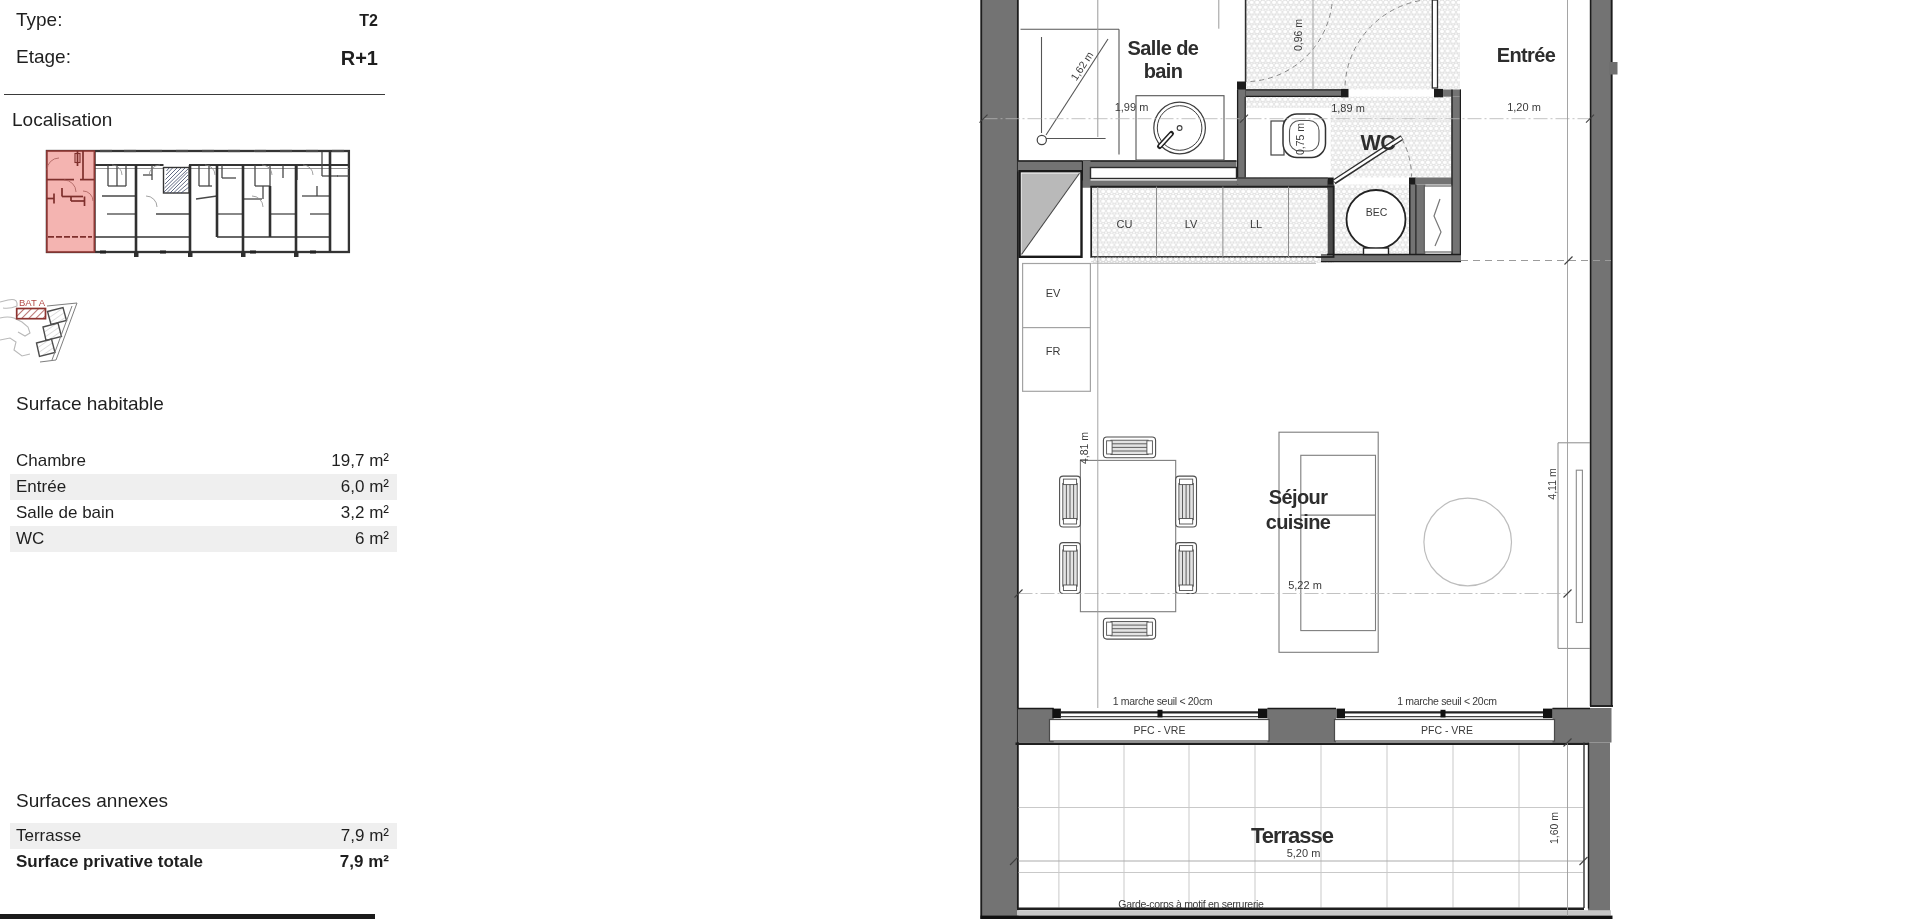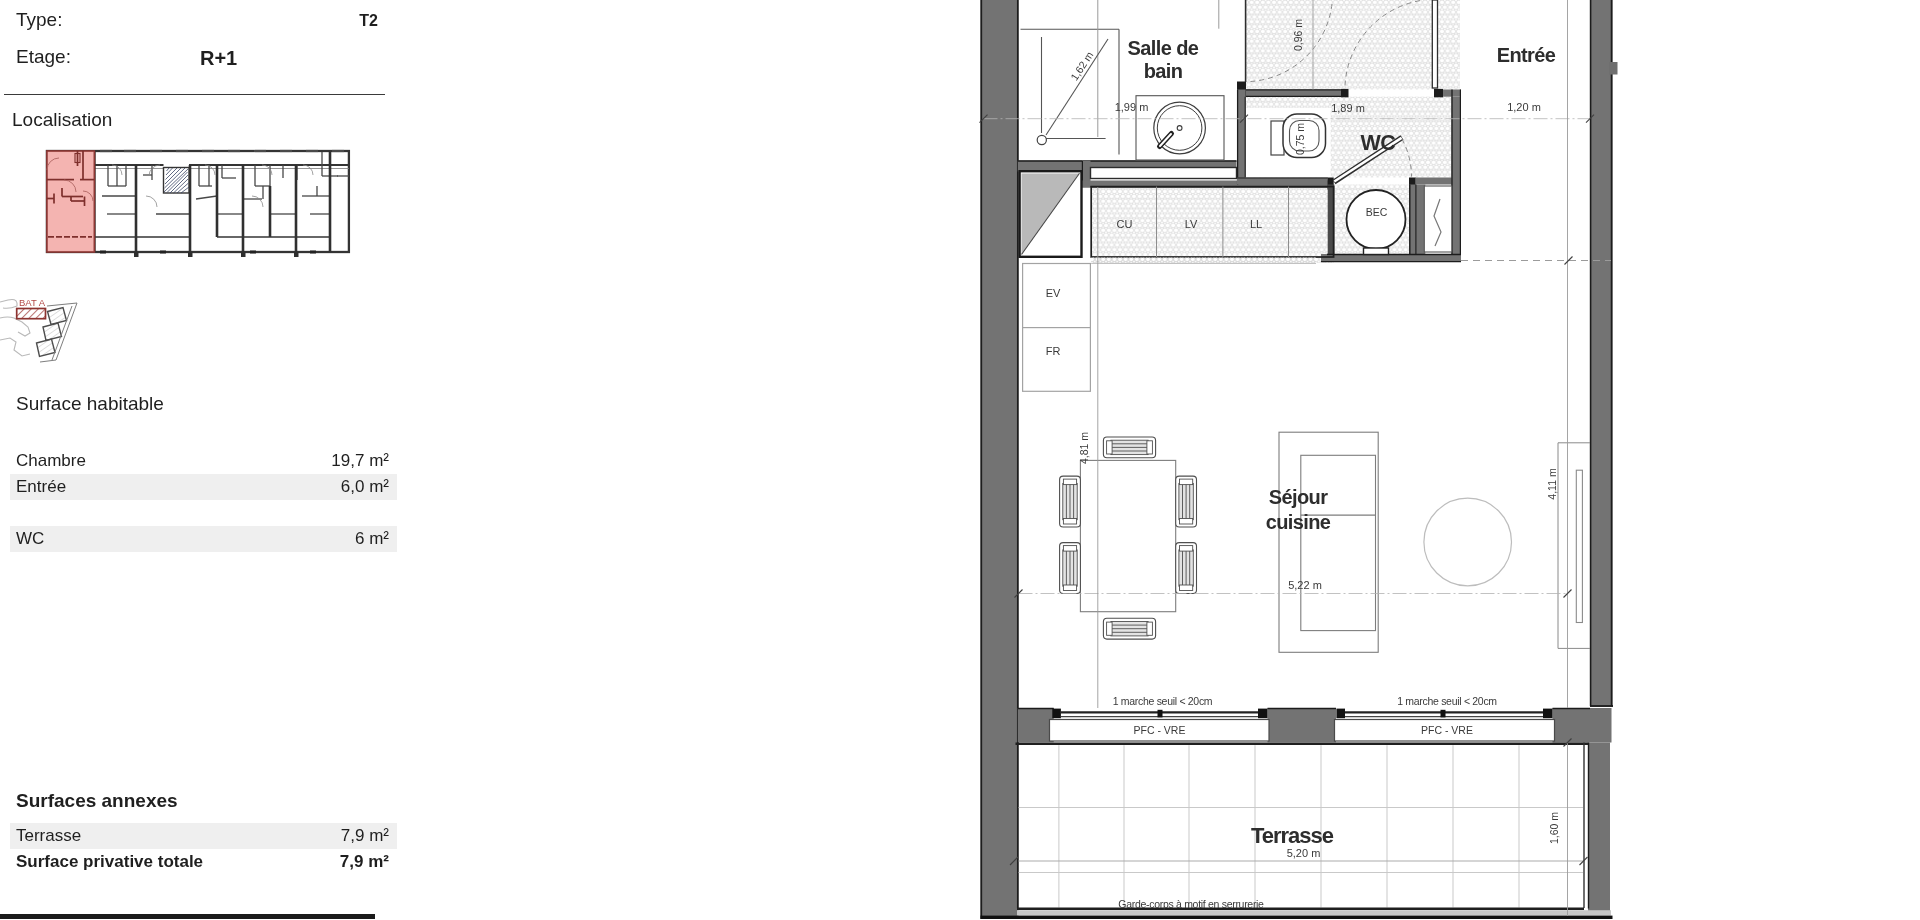--- a/index.html
+++ b/index.html
@@ -18,42 +18,46 @@
 <body>
 
 <div id="panel">
 
   <div class="abs h19" style="left:16px;top:2px;">Type:</div>
 
   <div class="abs h19 b" style="left:200px;top:3px;width:178px;text-align:right;font-size:16px;">T2</div>
 
   <div class="abs h19" style="left:16px;top:39px;">Etage:</div>
 
-  <div class="abs h19 b" style="left:200px;top:40px;width:178px;font-size:20px;">R+1</div>
+  <div class="abs h19 b" style="left:200px;top:40px;width:178px;text-align:right;font-size:20px;">R+1</div>
 
   <div class="abs" style="left:4px;top:93.5px;width:381px;height:1.6px;background:#3a3a3a;"></div>
 
   <div class="abs h19" style="left:12px;top:102px;">Localisation</div>
 
   <div class="abs h19" style="left:16px;top:386px;">Surface habitable</div>
 
   <div class="row" style="top:448px;">
       <span class="nm">Chambre</span>
       <span class="vl">19,7 m²</span>
     </div>
   <div class="row gray" style="top:474px;">
       <span class="nm">Entrée</span>
       <span class="vl">6,0 m²</span>
     </div>
+  <div class="row" style="top:500px;">
+      <span class="nm">Salle de bain</span>
+      <span class="vl">3,2 m²</span>
+    </div>
   <div class="row gray" style="top:526px;">
       <span class="nm">WC</span>
       <span class="vl">6 m²</span>
     </div>
 
-  <div class="abs h19" style="left:16px;top:783px;font-weight:bold;">Surfaces annexes</div>
+  <div class="abs h19" style="left:16px;top:783px;">Surfaces annexes</div>
 
   <div class="row gray" style="top:823px;">
       <span class="nm">Terrasse</span>
       <span class="vl">7,9 m²</span>
     </div>
   <div class="row b" style="top:849px;">
       <span class="nm">Surface privative totale</span>
       <span class="vl">7,9 m²</span>
     </div>
 

